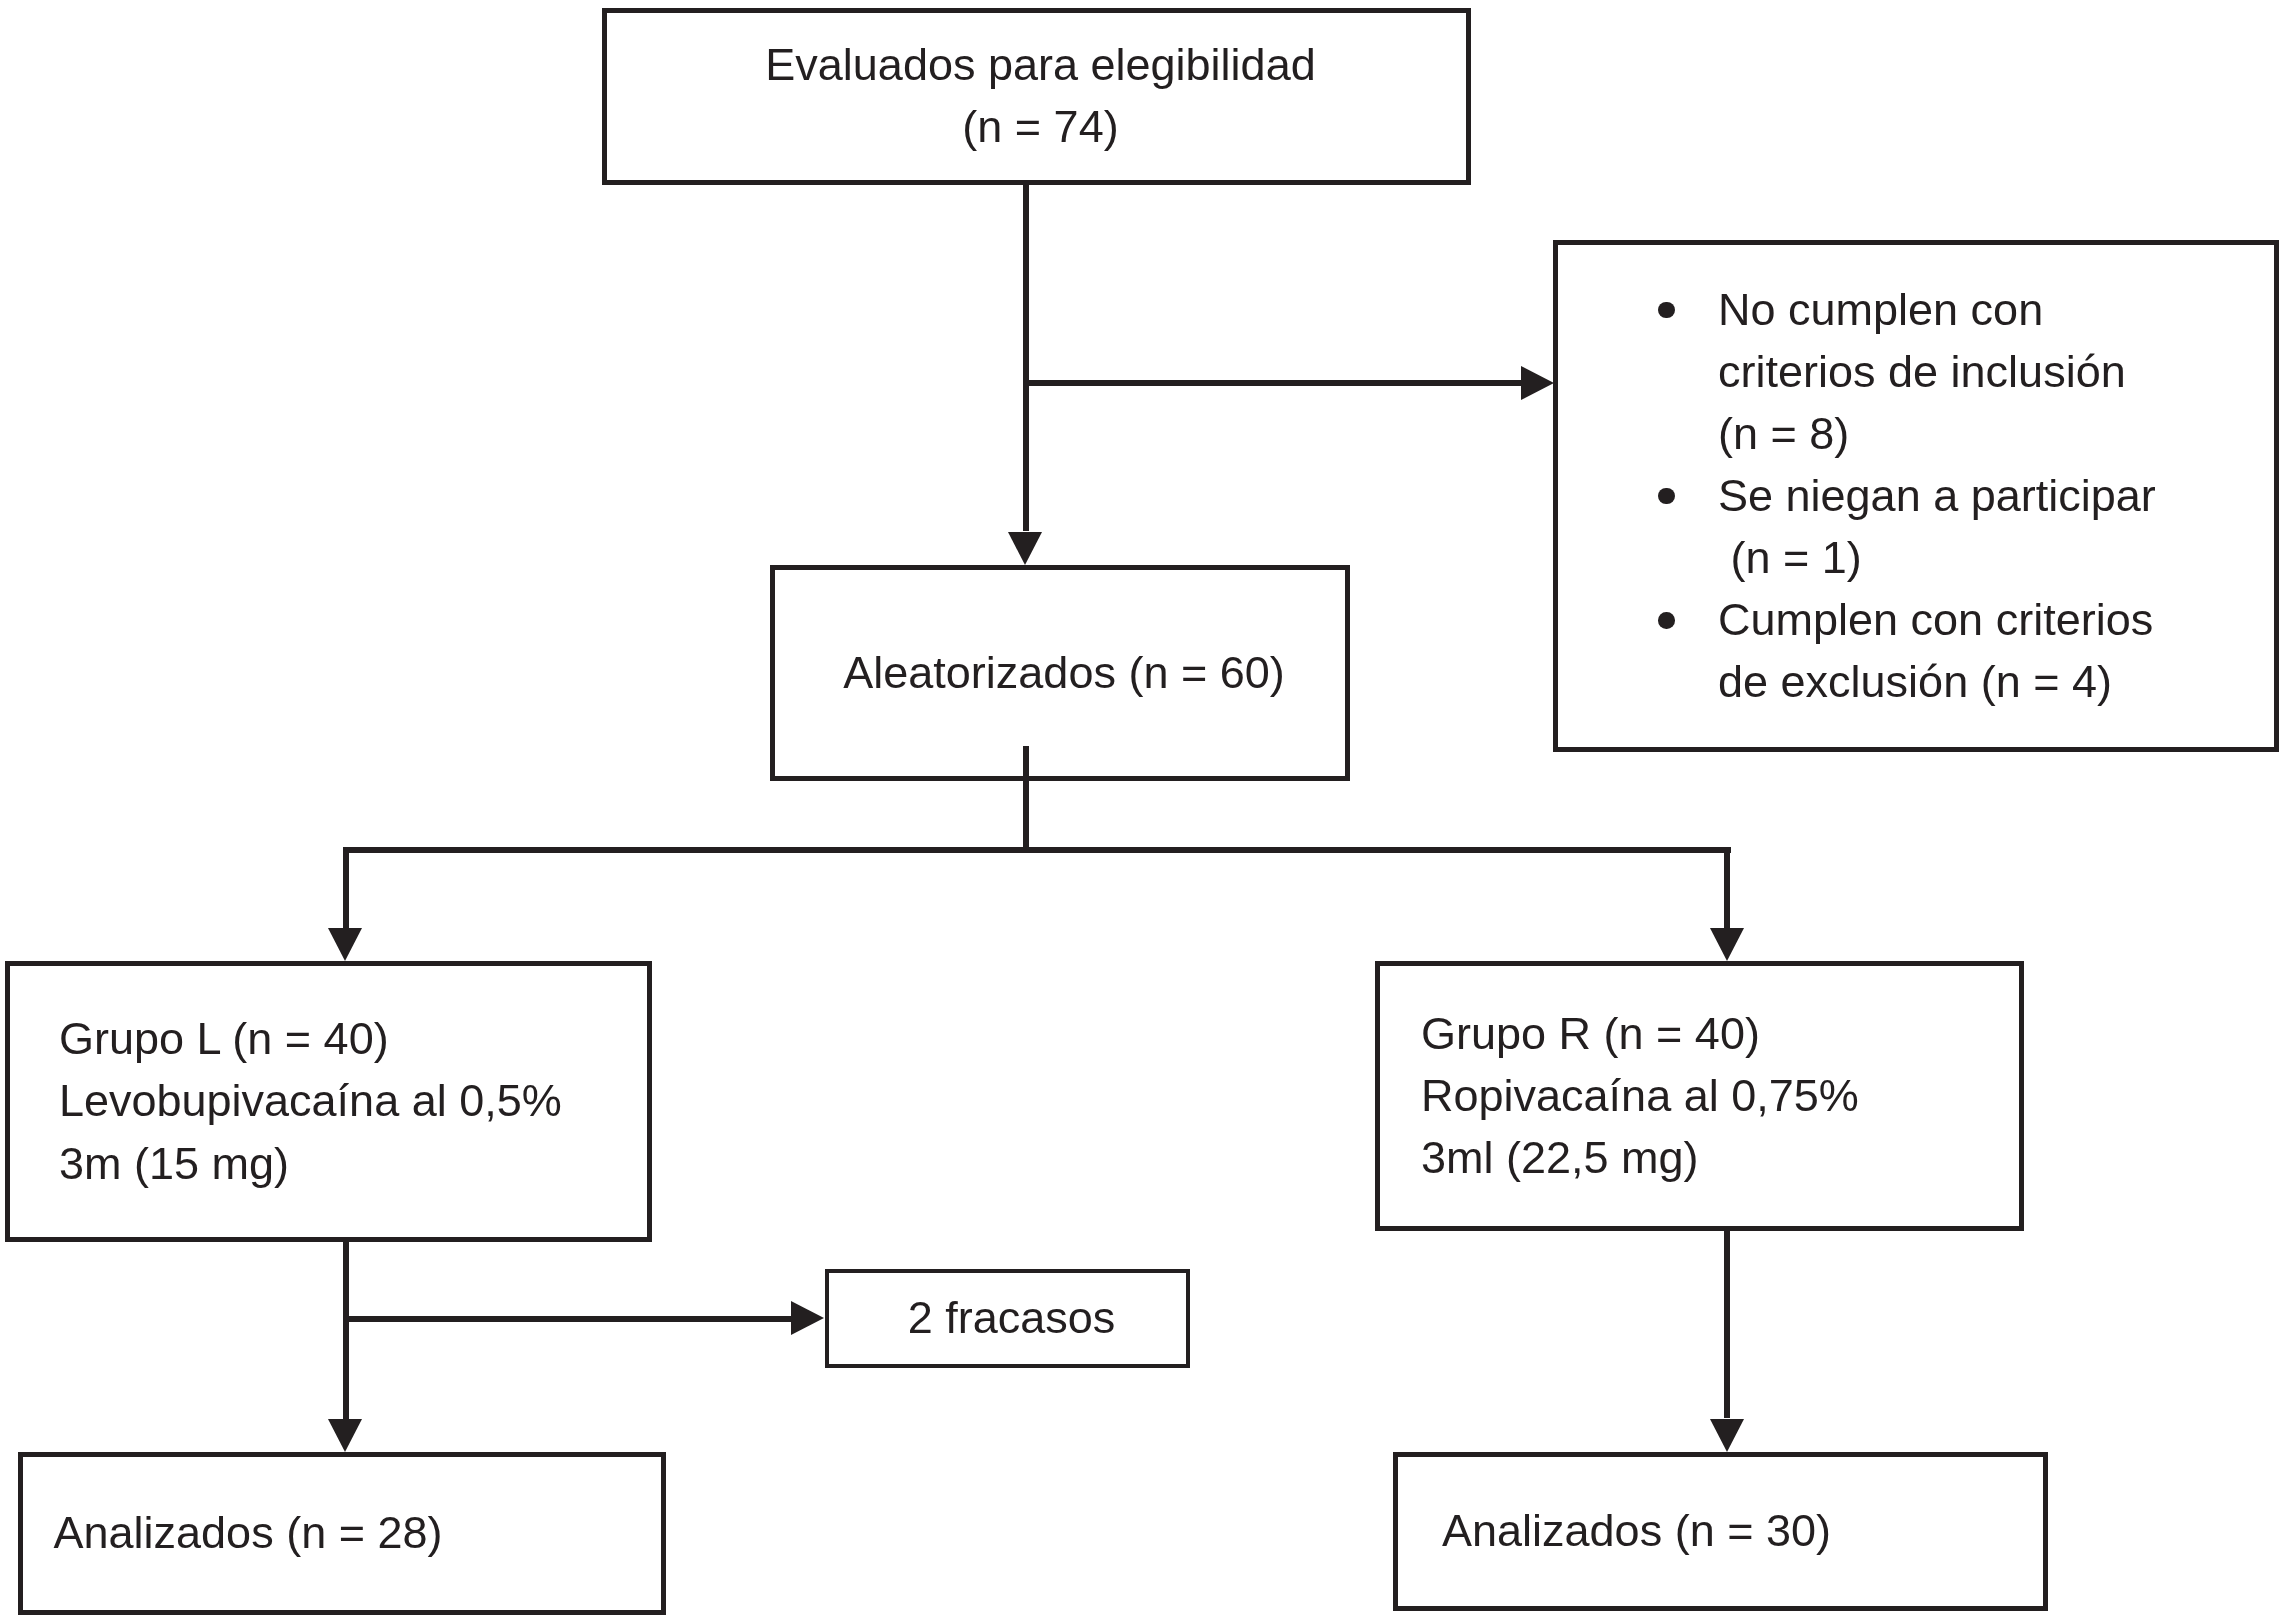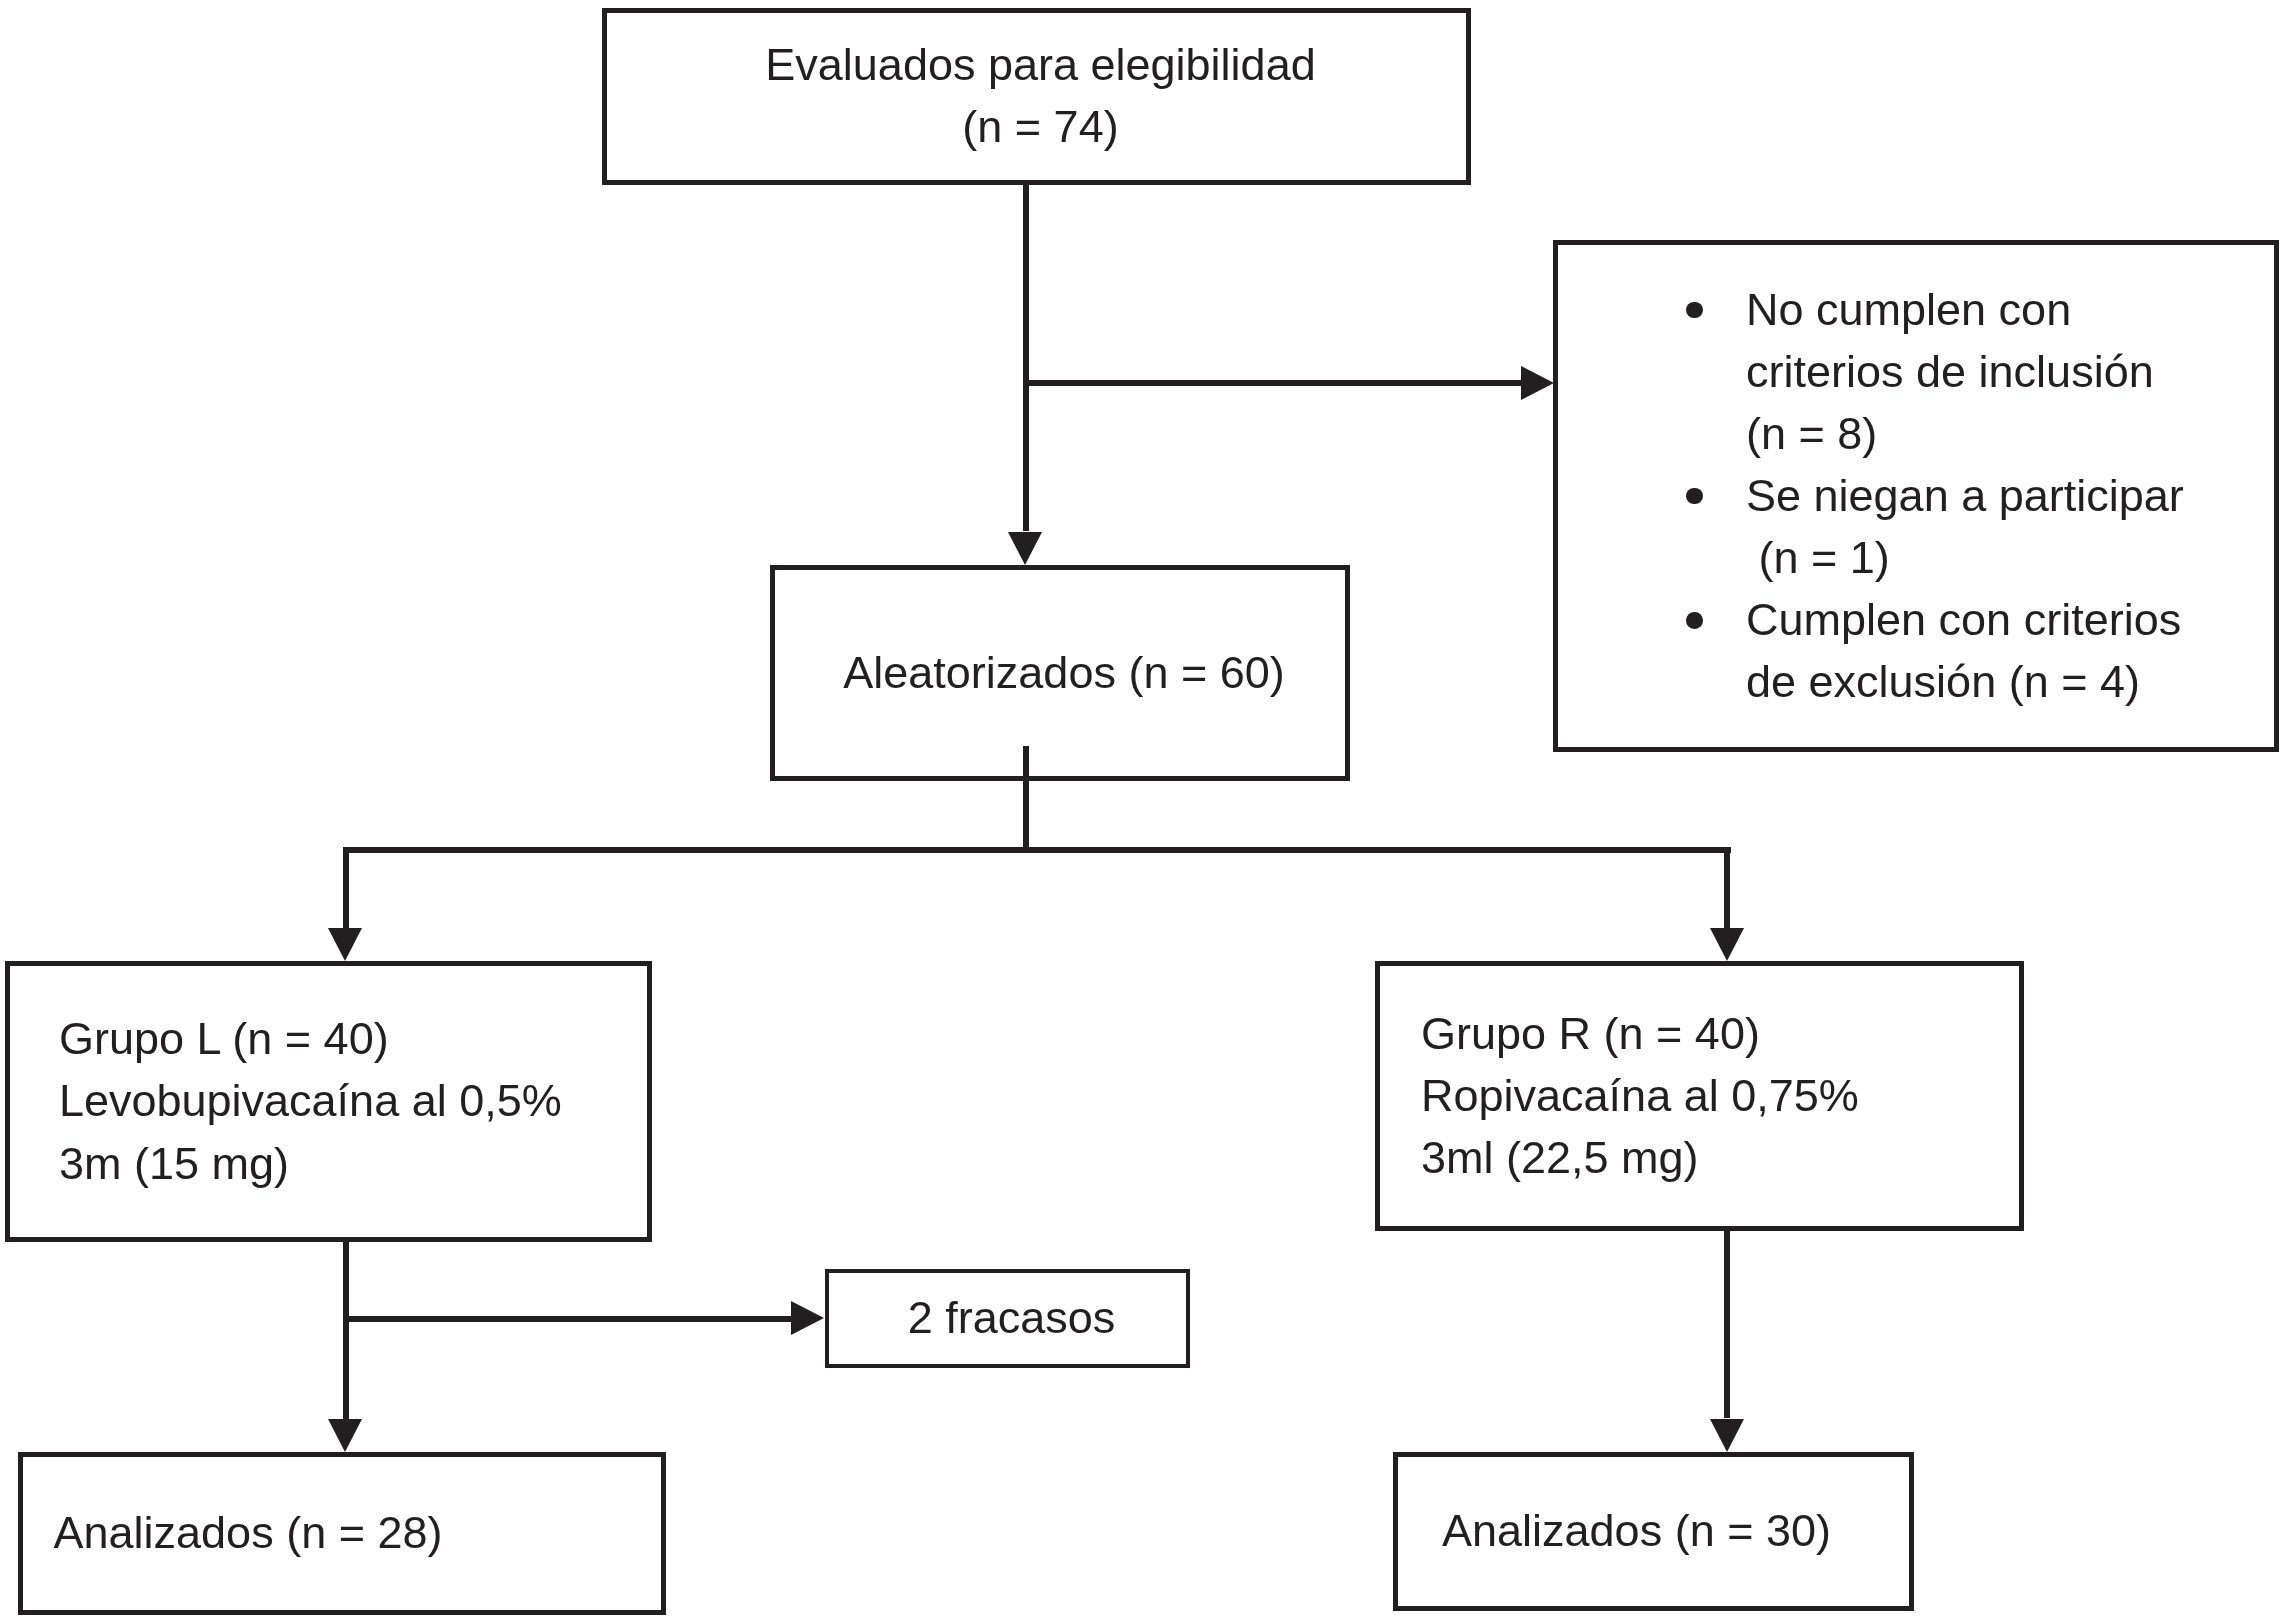--- a/index.html
+++ b/index.html
@@ -53,21 +53,20 @@
   .bullets {
     margin: 0;
     padding: 0 19.4px 0 160px;
     list-style: none;
     width: 100%;
     box-sizing: border-box;
   }
   .bullets li {
     position: relative;
     white-space: pre-wrap;
-    margin-left: 28px;
   }
   .bullets li::before {
     content: "";
     position: absolute;
     left: -60px;
     top: 23px;
     width: 16.5px;
     height: 16.5px;
     border-radius: 50%;
     background: #231f20;
@@ -77,21 +76,21 @@
   #node-assessed   { left: 602px;  top: 7.8px;    width: 869px; height: 177px; justify-content: center; }
   #node-excluded   { left: 1553px; top: 240px;  width: 726px; height: 512px; }
   #node-randomized { left: 770px;  top: 565px;  width: 580px; height: 216px; justify-content: center; }
   #node-group-l    { left: 4.9px;    top: 961px;  width: 647px; height: 281px; }
   #node-group-l .box-text { padding-left: 49px; padding-right: 9.7px; }
   #node-group-r    { left: 1375px; top: 961px;  width: 649px; height: 270px; }
   #node-group-r .box-text { padding-left: 41px; padding-right: 9.7px; }
   #node-failures   { left: 825px;  top: 1269px; width: 365px; height: 99px; border-width: 4.9px; justify-content: center; }
   #node-analyzed-l { left: 17.5px;   top: 1452px; width: 648px; height: 163px; }
   #node-analyzed-l .box-text { padding-left: 31px; }
-  #node-analyzed-r { left: 1393px; top: 1452px; width: 521px; height: 159px; }
+  #node-analyzed-r { left: 1393px; top: 1452px; width: 655px; height: 159px; }
   #node-analyzed-r .box-text { padding-left: 44px; }
 </style>
 </head>
 <body>
 
 <div class="canvas">
 
   <div class="box" id="node-assessed">
     <div class="box-text center-text">Evaluados para elegibilidad
 (n = 74)</div>

